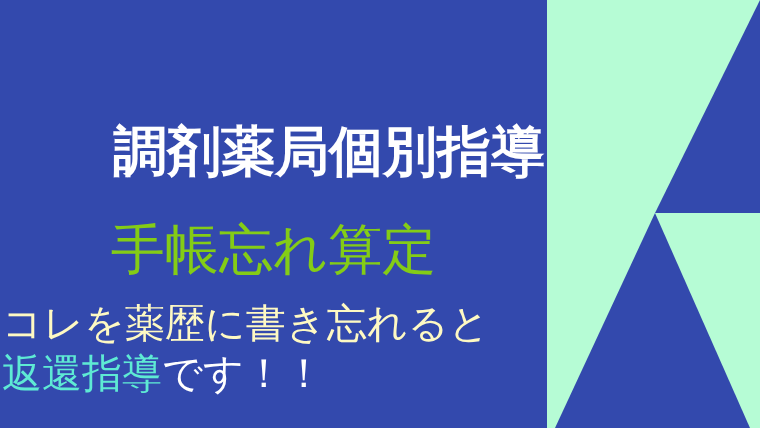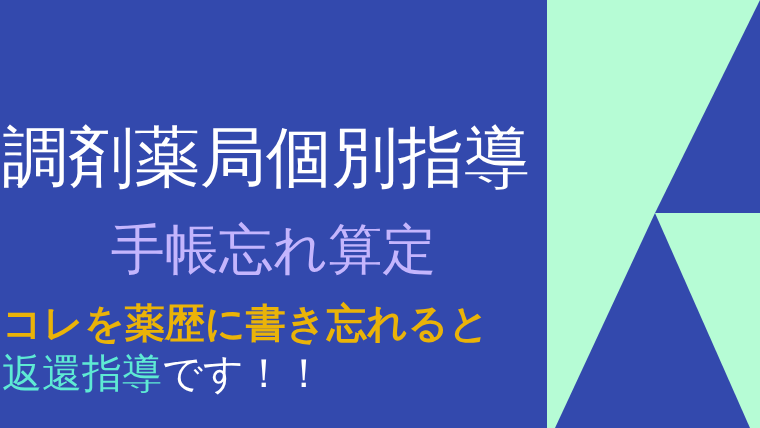--- a/index.html
+++ b/index.html
@@ -42,49 +42,50 @@
     left: 0;
     top: 0;
     width: 547px;
     height: 428px;
   }
   .headline-1 {
     position: absolute;
     left: 2px;
     top: 124px;
     width: 543px;
-    font-size: 66px;
+    font-size: 54px;
     line-height: 1;
     letter-spacing: 0px;
     color: #ffffff;
     white-space: nowrap;
-    font-weight: 400;
+    font-weight: 700;
+    text-align: right;
   }
   .headline-2 {
     position: absolute;
     left: 0px;
     top: 222px;
     width: 547px;
     text-align: center;
     font-size: 54px;
     line-height: 1;
-    color: #c4b5fd;
+    color: #84cc16;
     white-space: nowrap;
     font-weight: 400;
   }
   .sub-1 {
     position: absolute;
     left: 2px;
     top: 303px;
     width: 543px;
     font-size: 40px;
     line-height: 1;
-    color: #eab308;
+    color: #fef9c3;
     white-space: nowrap;
-    font-weight: 700;
+    font-weight: 400;
   }
   .sub-2 {
     position: absolute;
     left: 2px;
     top: 353px;
     width: 543px;
     font-size: 40px;
     line-height: 1;
     color: #ffffff;
     white-space: nowrap;

